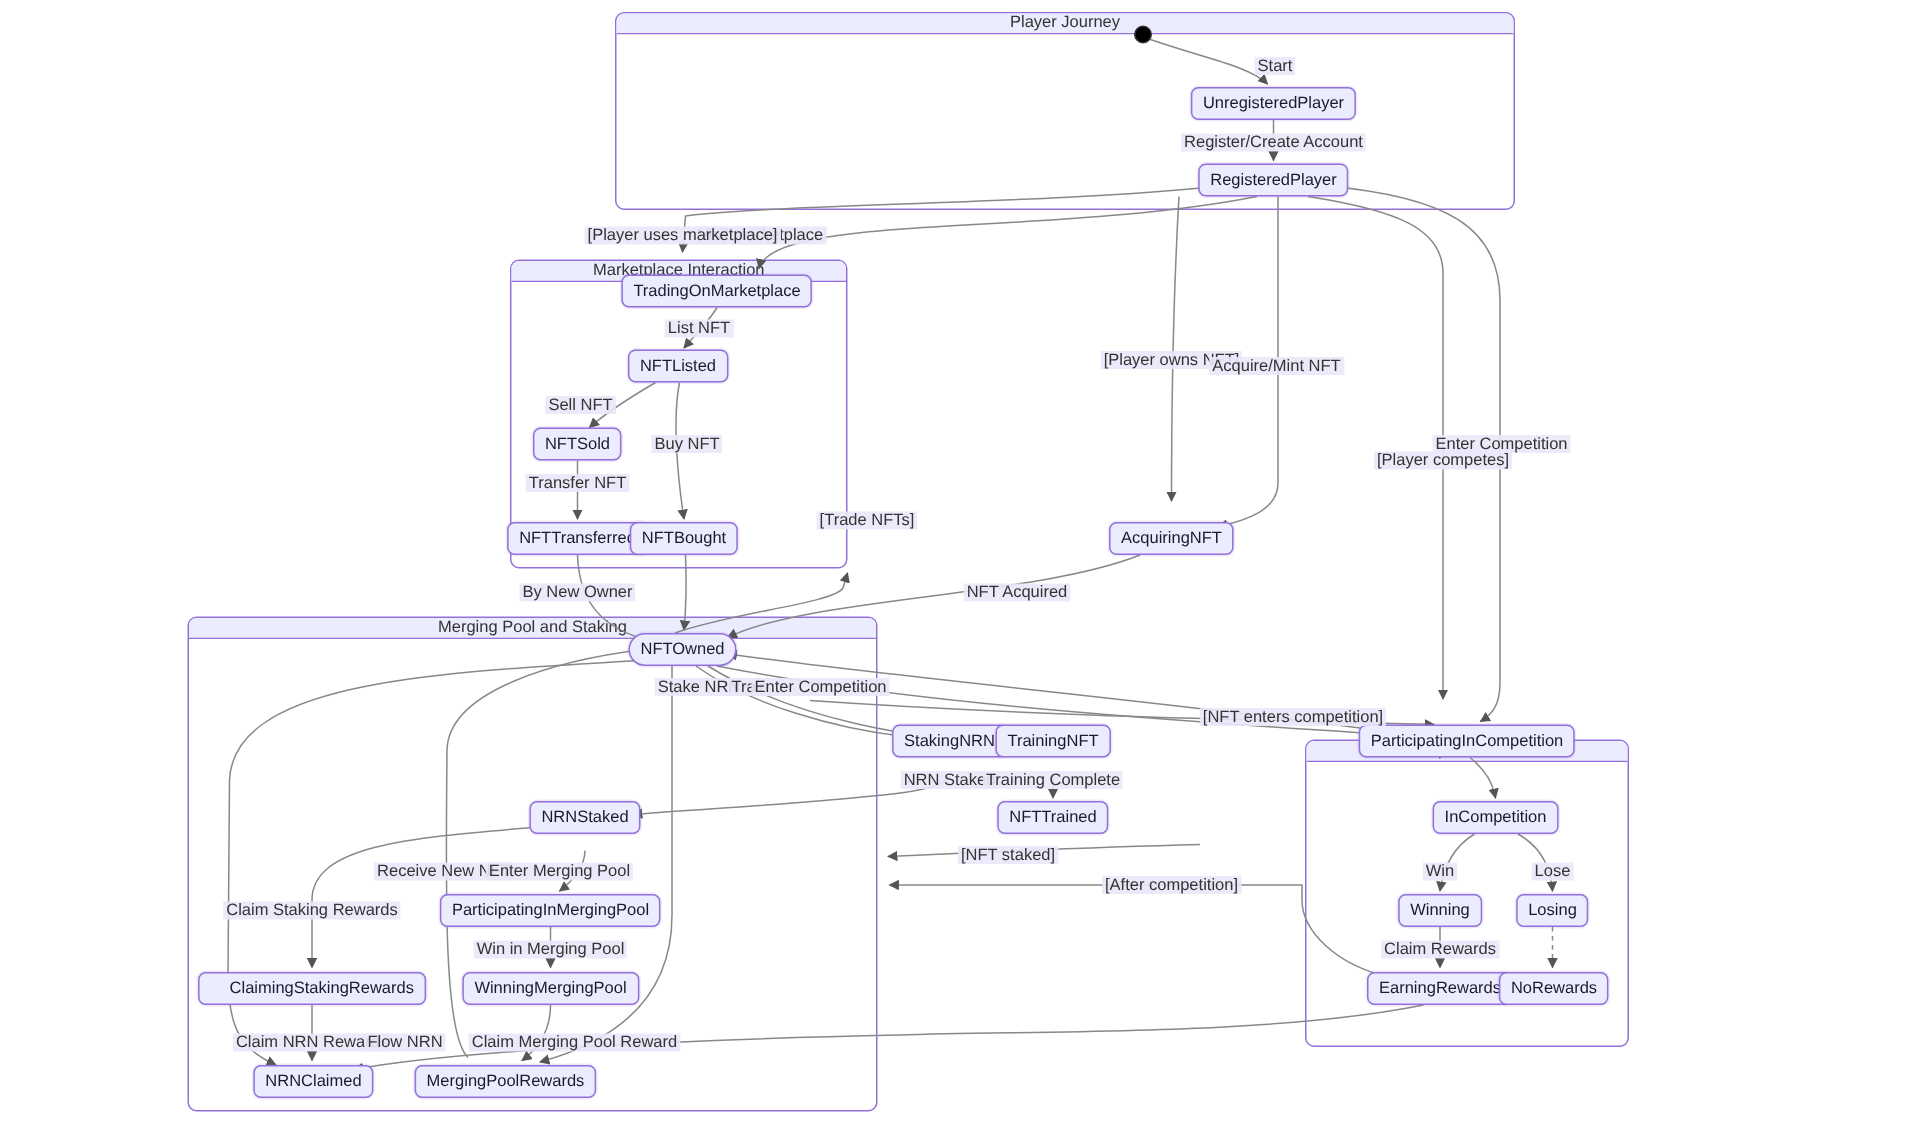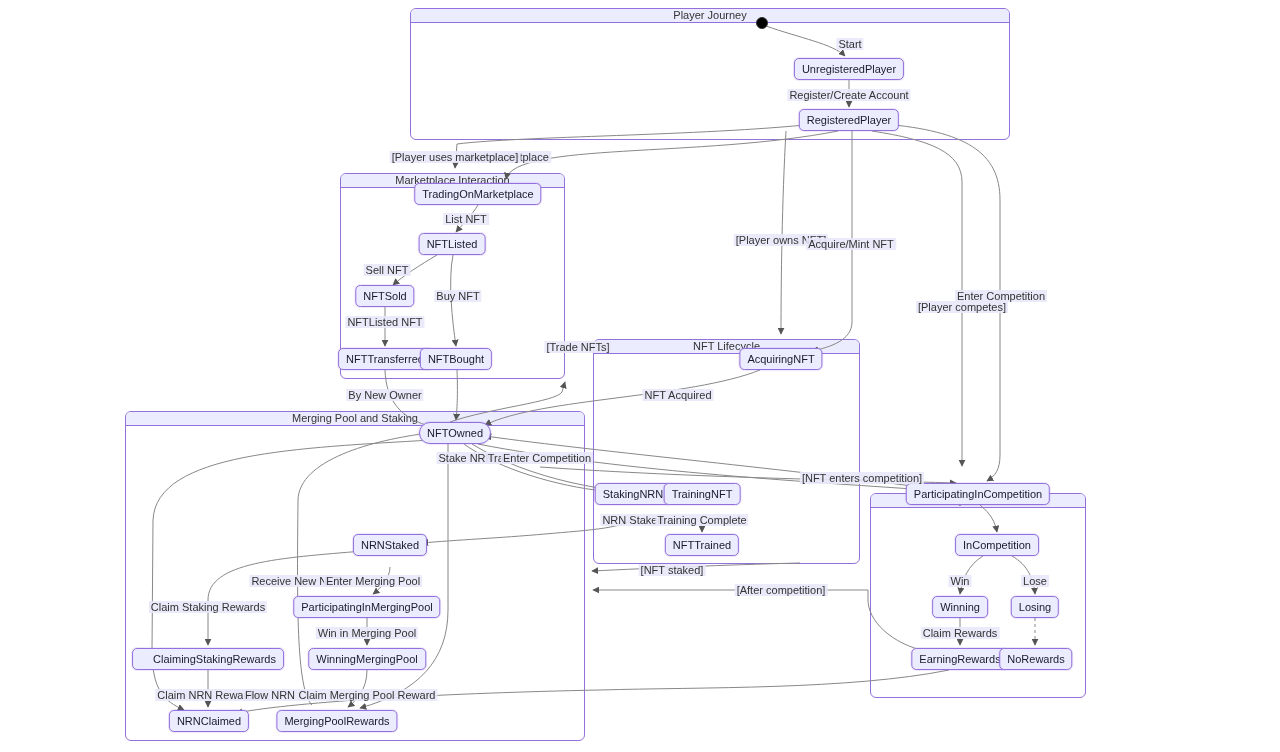--- a/index.html
+++ b/index.html
@@ -19,23 +19,20 @@
 </style>
 </head>
 <body>
 
 <div id="canvas">
     <div class="cluster" style="left: 870px; top: 493px; width: 216px; height: 205px;">
       <div class="cluster-title">Competition Flow</div>
     </div>
     <div class="cluster" style="left: 125px; top: 411px; width: 460px; height: 330px;">
       <div class="cluster-title">Merging Pool and Staking</div>
-    </div>
-    <div class="cluster" style="left: 593px; top: 339px; width: 267px; height: 225px;">
-      <div class="cluster-title">NFT Lifecycle</div>
     </div>
     <div class="cluster" style="left: 340px; top: 173px; width: 225px; height: 206px;">
       <div class="cluster-title">Marketplace Interaction</div>
     </div>
     <div class="cluster" style="left: 410px; top: 8px; width: 600px; height: 132px;">
       <div class="cluster-title">Player Journey</div>
     </div>
 
   <svg id="edges" width="1280" height="752" viewBox="0 0 1280 752" fill="none" stroke="#888" stroke-width="1">
     <defs>
@@ -115,21 +112,21 @@
     <div class="node" style="left: 1035px; top: 607px;">Losing</div>
     <div class="node" style="left: 960px; top: 659px;">EarningRewards</div>
     <div class="node" style="left: 1036px; top: 659px;">NoRewards</div>
     <div class="edge-label" style="left: 850px; top: 44px;">Start</div>
     <div class="edge-label" style="left: 849px; top: 95px;">Register/Create Account</div>
     <div class="edge-label" style="left: 507px; top: 157px;">Visit marketplace</div>
     <div class="edge-label" style="left: 455px; top: 157px;">[Player uses marketplace]</div>
     <div class="edge-label" style="left: 466px; top: 219px;">List NFT</div>
     <div class="edge-label" style="left: 387px; top: 270px;">Sell NFT</div>
     <div class="edge-label" style="left: 458px; top: 296px;">Buy NFT</div>
-    <div class="edge-label" style="left: 385px; top: 322px;">NFTListed NFT</div>
+    <div class="edge-label" style="left: 385px; top: 322px;">Transfer NFT</div>
     <div class="edge-label" style="left: 781px; top: 240px;">[Player owns NFT]</div>
     <div class="edge-label" style="left: 851px; top: 244px;">Acquire/Mint NFT</div>
     <div class="edge-label" style="left: 1001px; top: 296px;">Enter Competition</div>
     <div class="edge-label" style="left: 962px; top: 307px;">[Player competes]</div>
     <div class="edge-label" style="left: 578px; top: 347px;">[Trade NFTs]</div>
     <div class="edge-label" style="left: 678px; top: 395px;">NFT Acquired</div>
     <div class="edge-label" style="left: 385px; top: 395px;">By New Owner</div>
     <div class="edge-label" style="left: 466px; top: 458px;">Stake NRN</div>
     <div class="edge-label" style="left: 500px; top: 458px;">Train</div>
     <div class="edge-label" style="left: 547px; top: 458px;">Enter Competition</div>
@@ -140,14 +137,14 @@
     <div class="edge-label" style="left: 740px; top: 590px; margin-left: 41px;">[After competition]</div>
     <div class="edge-label" style="left: 296px; top: 581px;">Receive New NFT</div>
     <div class="edge-label" style="left: 373px; top: 581px;">Enter Merging Pool</div>
     <div class="edge-label" style="left: 208px; top: 607px;">Claim Staking Rewards</div>
     <div class="edge-label" style="left: 367px; top: 633px;">Win in Merging Pool</div>
     <div class="edge-label" style="left: 960px; top: 581px;">Win</div>
     <div class="edge-label" style="left: 1035px; top: 581px;">Lose</div>
     <div class="edge-label" style="left: 960px; top: 633px;">Claim Rewards</div>
     <div class="edge-label" style="left: 208px; top: 695px;">Claim NRN Rewards</div>
     <div class="edge-label" style="left: 270px; top: 695px;">Flow NRN</div>
-    <div class="edge-label" style="left: 367px; top: 695px;">Claim Merging Pool Reward</div>
+    <div class="edge-label" style="left: 383px; top: 695px;">Claim Merging Pool Reward</div>
   </div>
 
 </body></html>

